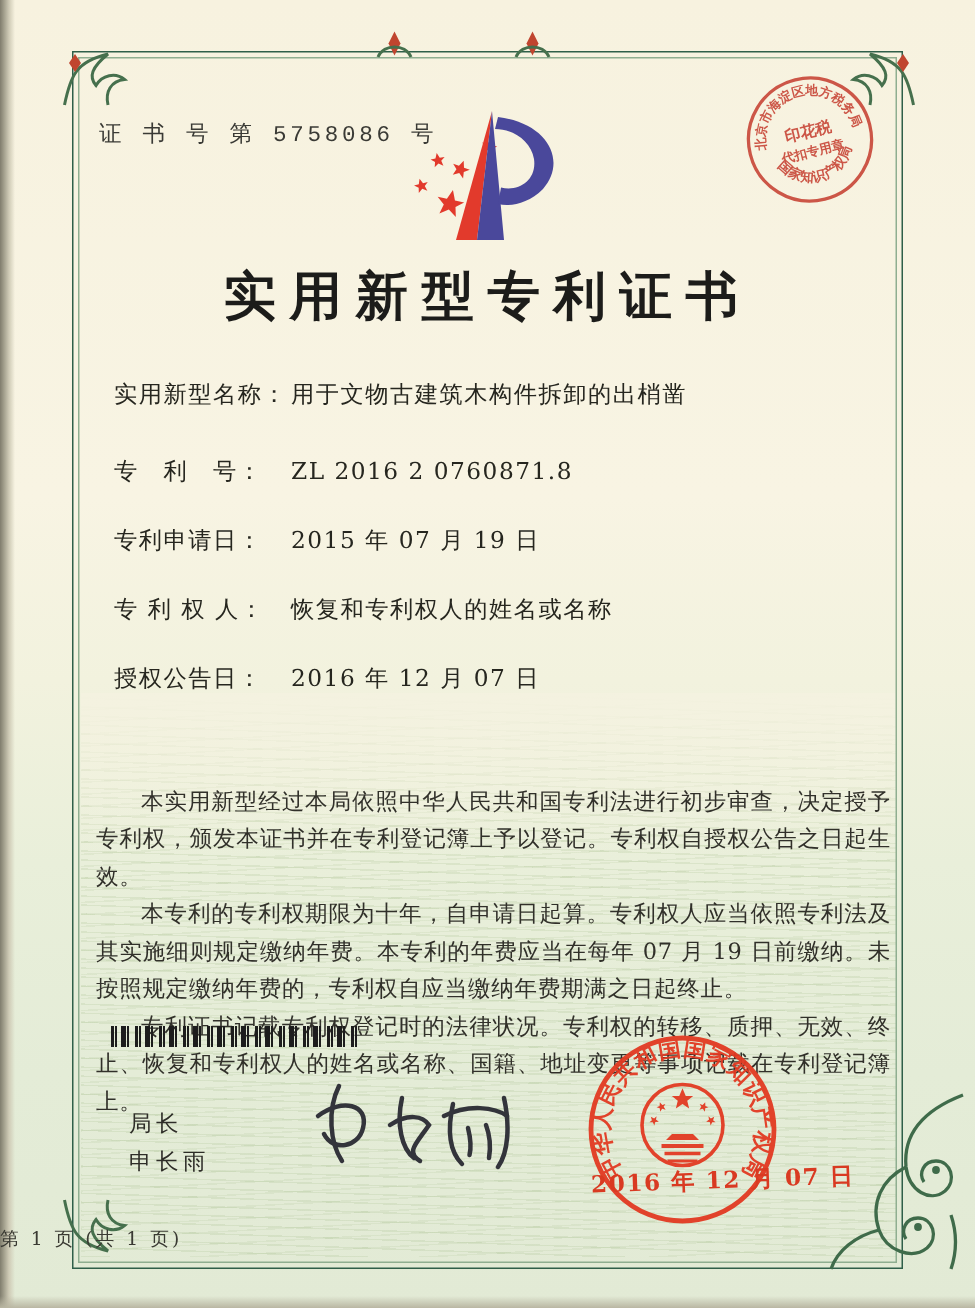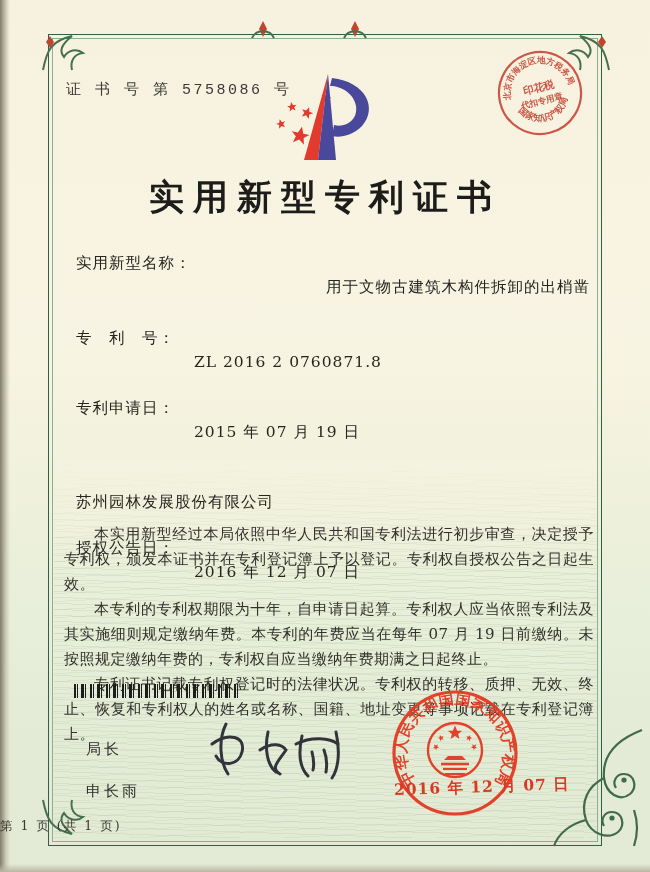--- a/index.html
+++ b/index.html
@@ -45,38 +45,38 @@
     font-size:15px; color:#3a3a35; letter-spacing:2.5px; white-space:nowrap;font-family:Liberation Mono, monospace;
   }
   .logo { position:absolute; left:244px; top:68px; }
   .tax-stamp { position:absolute; left:495px; top:48px; transform:rotate(-14deg); opacity:.93; }
   .title {
     position:absolute; left:0; right:0; top:174px; text-align:center;
     font-size:35px; font-weight:bold; color:#1c1c1a; letter-spacing:9px; white-space:nowrap;
   }
   .fields { position:absolute; left:76px; top:252px; right:60px; }
   .field-row { display:flex; margin-bottom:24px; font-size:15.5px; color:#26261f; line-height:22px; white-space:nowrap; }
-  .field-row.first { margin-bottom:29px;justify-content:space-between; }
+  .field-row.first { margin-bottom:29px; }
   .field-label { min-width:118px; letter-spacing:1px; }
-  .field-value { letter-spacing:1px;margin-top:24px; }
+  .field-value { letter-spacing:1px; }
   .paragraphs { position:absolute; left:64px; right:56px; top:522px; }
   .paragraphs p {
     font-size:15px; line-height:25px; color:#31302a;
     text-indent:2em; text-align:justify; letter-spacing:0.5px;
   }
   .barcode {
     position:absolute; left:74px; top:684px; width:166px; height:14px;
     background: repeating-linear-gradient(90deg,
       #1d1d1d 0 2px, rgba(0,0,0,0) 2px 3px,
       #1d1d1d 3px 4px, rgba(0,0,0,0) 4px 7px,
       #1d1d1d 7px 10px, rgba(0,0,0,0) 10px 11px,
       #1d1d1d 11px 12px, rgba(0,0,0,0) 12px 16px);
   }
   .sig-block { position:absolute; left:86px; top:740px; color:#2e2d28; }
-  .sig-title { font-size:15px; letter-spacing:3px; margin-bottom:23px; }
+  .sig-title { font-size:15px; letter-spacing:3px; margin-bottom:6px; }
   .sig-name  { font-size:15px; letter-spacing:3px; }
   .signature-svg { position:absolute; left:198px; top:710px; }
   .office-seal { position:absolute; left:388px; top:686px; opacity:.95; }
   .seal-date {
     position:absolute; left:394px; top:777px; white-space:nowrap;
     color:#d93a22; font-size:15.5px; font-weight:bold; letter-spacing:1px;
     transform:rotate(-2deg);
   }
   .footer {
     position:absolute; left:0; right:0; top:818px; text-align:left;
@@ -176,21 +176,22 @@
     </div>
     <div class="field-row">
       <span class="field-label">专　利　号：</span>
       <span class="field-value">ZL 2016 2 0760871.8</span>
     </div>
     <div class="field-row">
       <span class="field-label">专利申请日：</span>
       <span class="field-value">2015 年 07 月 19 日</span>
     </div>
     <div class="field-row">
-      <span class="field-value">苏州园林发展股份有限公司</span>
+      <span class="field-label">专 利 权 人：</span>
+      <span class="field-value">恢复和专利权人的姓名或名称</span>
     </div>
     <div class="field-row">
       <span class="field-label">授权公告日：</span>
       <span class="field-value">2016 年 12 月 07 日</span>
     </div>
   </div>
 
   <div class="paragraphs">
     <p>本实用新型经过本局依照中华人民共和国专利法进行初步审查，决定授予专利权，颁发本证书并在专利登记簿上予以登记。专利权自授权公告之日起生效。</p>
     <p>本专利的专利权期限为十年，自申请日起算。专利权人应当依照专利法及其实施细则规定缴纳年费。本专利的年费应当在每年 07 月 19 日前缴纳。未按照规定缴纳年费的，专利权自应当缴纳年费期满之日起终止。</p>

